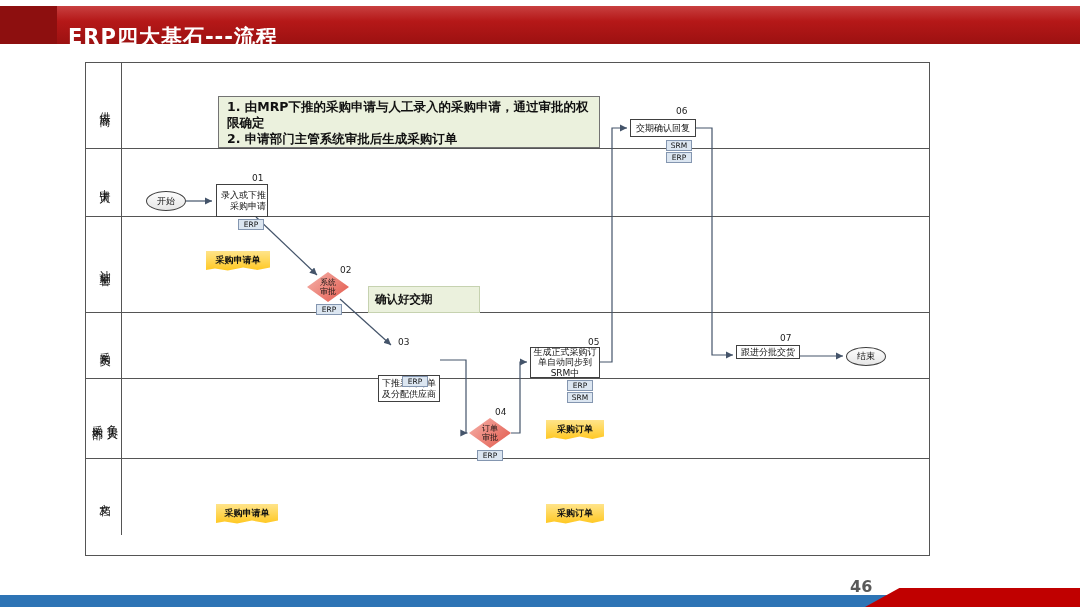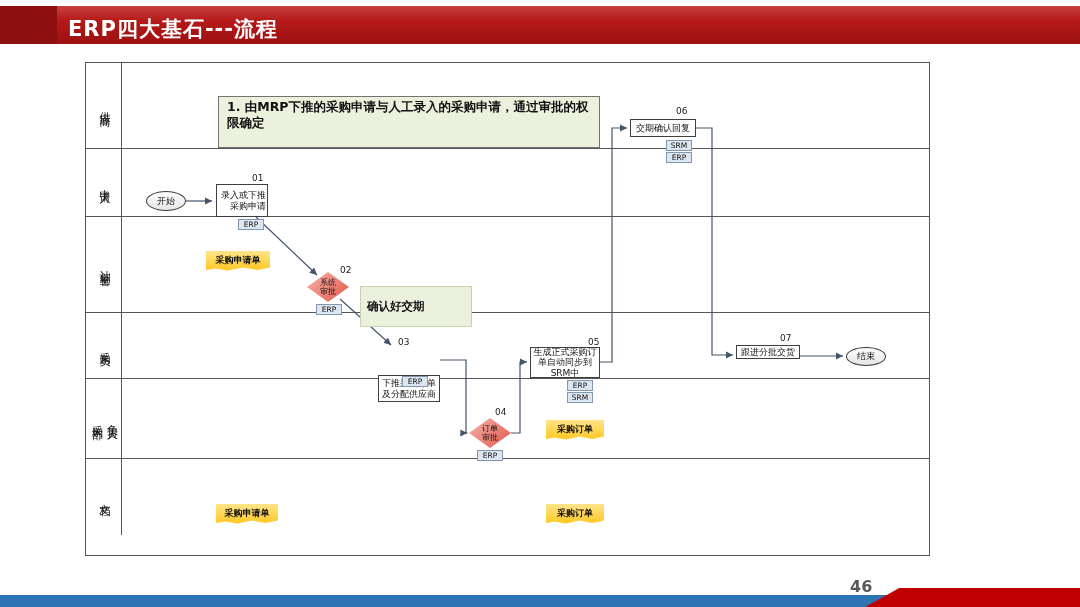--- a/index.html
+++ b/index.html
@@ -3,21 +3,21 @@
 <meta charset="utf-8">
 <style>
   html,body{margin:0;padding:0;background:#fff;}
   .stage{position:relative;width:1080px;height:607px;background:#fff;overflow:hidden;
          font-family:"DejaVu Sans","Liberation Sans",sans-serif;color:#111;}
 
   
   .topbar{position:absolute;left:0;top:6px;width:1080px;height:38px;
           background:linear-gradient(180deg,#c84040 0%,#b51818 40%,#9c1111 100%);}
   .topbar-left{position:absolute;left:0;top:0;width:57px;height:38px;background:#8d0f0f;}
-  .slide-title{position:absolute;left:68px;top:4px;height:38px;line-height:38px;
+  .slide-title{position:absolute;left:68px;top:12px;height:38px;line-height:38px;
                color:#fff;font-size:21px;font-weight:bold;letter-spacing:1px;}
 
   
   .diagram{position:absolute;left:85px;top:62px;width:845px;height:494px;
            border:1px solid #555;box-sizing:border-box;background:#fff;}
   .diagram-title{height:20px;line-height:20px;border-bottom:1px solid #555;
                  font-size:12px;padding-left:6px;box-sizing:border-box;}
   .lane{position:relative;border-bottom:1px solid #555;box-sizing:border-box;}
   .lane.last{border-bottom:none;}
   .lane-label{position:absolute;left:0;top:0;bottom:0;width:36px;border-right:1px solid #555;
@@ -99,38 +99,39 @@
       <path d="M440,360 L466,360 L466,433 L467.5,433"></path>
       <path d="M511,433 L520,433 L520,362 L527,362"></path>
       <path d="M600,362 L612,362 L612,128 L627,128"></path>
       <path d="M696,128 L712,128 L712,355 L733,355"></path>
       <path d="M800,356 L843,356"></path>
     </g>
   </svg>
 
   <div class="node notebox" style="left:218px;top:96px;width:382px;height:52px;">
     <div>1. 由MRP下推的采购申请与人工录入的采购申请，通过审批的权限确定</div>
+    <div>2. 申请部门主管系统审批后生成采购订单</div>
   </div>
 
   <div class="num" style="left:676px;top:106px;">06</div>
   <div class="node pbox" style="left:630px;top:119px;width:66px;height:18px;">交期确认回复</div>
   <div class="tag" style="left:666px;top:140px;">SRM</div>
   <div class="tag" style="left:666px;top:152px;">ERP</div>
 
   <div class="node oval" style="left:146px;top:191px;width:40px;height:20px;">开始</div>
   <div class="num" style="left:252px;top:173px;">01</div>
   <div class="node pbox" style="left:216px;top:184px;width:52px;height:33px;text-align:right;">录入或下推采购申请</div>
   <div class="tag" style="left:238px;top:219px;">ERP</div>
 
   <div class="node doc" style="left:206px;top:251px;width:64px;height:21px;">采购申请单</div>
   <div class="num" style="left:340px;top:265px;">02</div>
   <div class="node diamond" style="left:307px;top:272px;width:42px;height:30px;">系统
 审批</div>
   <div class="tag" style="left:316px;top:304px;">ERP</div>
-  <div class="node notebox-small" style="left:360px;top:286px;width:112px;height:41px;">确认好交期</div>
+  <div class="node notebox-small" style="left:368px;top:286px;width:112px;height:27px;">确认好交期</div>
 
   <div class="num" style="left:398px;top:337px;">03</div>
   <div class="node pbox" style="left:378px;top:347px;width:62px;height:27px;margin-top:28px;">下推采购订单及分配供应商</div>
   <div class="tag" style="left:402px;top:376px;">ERP</div>
 
   <div class="num" style="left:588px;top:337px;">05</div>
   <div class="node pbox" style="left:530px;top:347px;width:70px;height:31px;">生成正式采购订单自动同步到SRM中</div>
   <div class="tag" style="left:567px;top:380px;">ERP</div>
   <div class="tag" style="left:567px;top:392px;">SRM</div>
 

